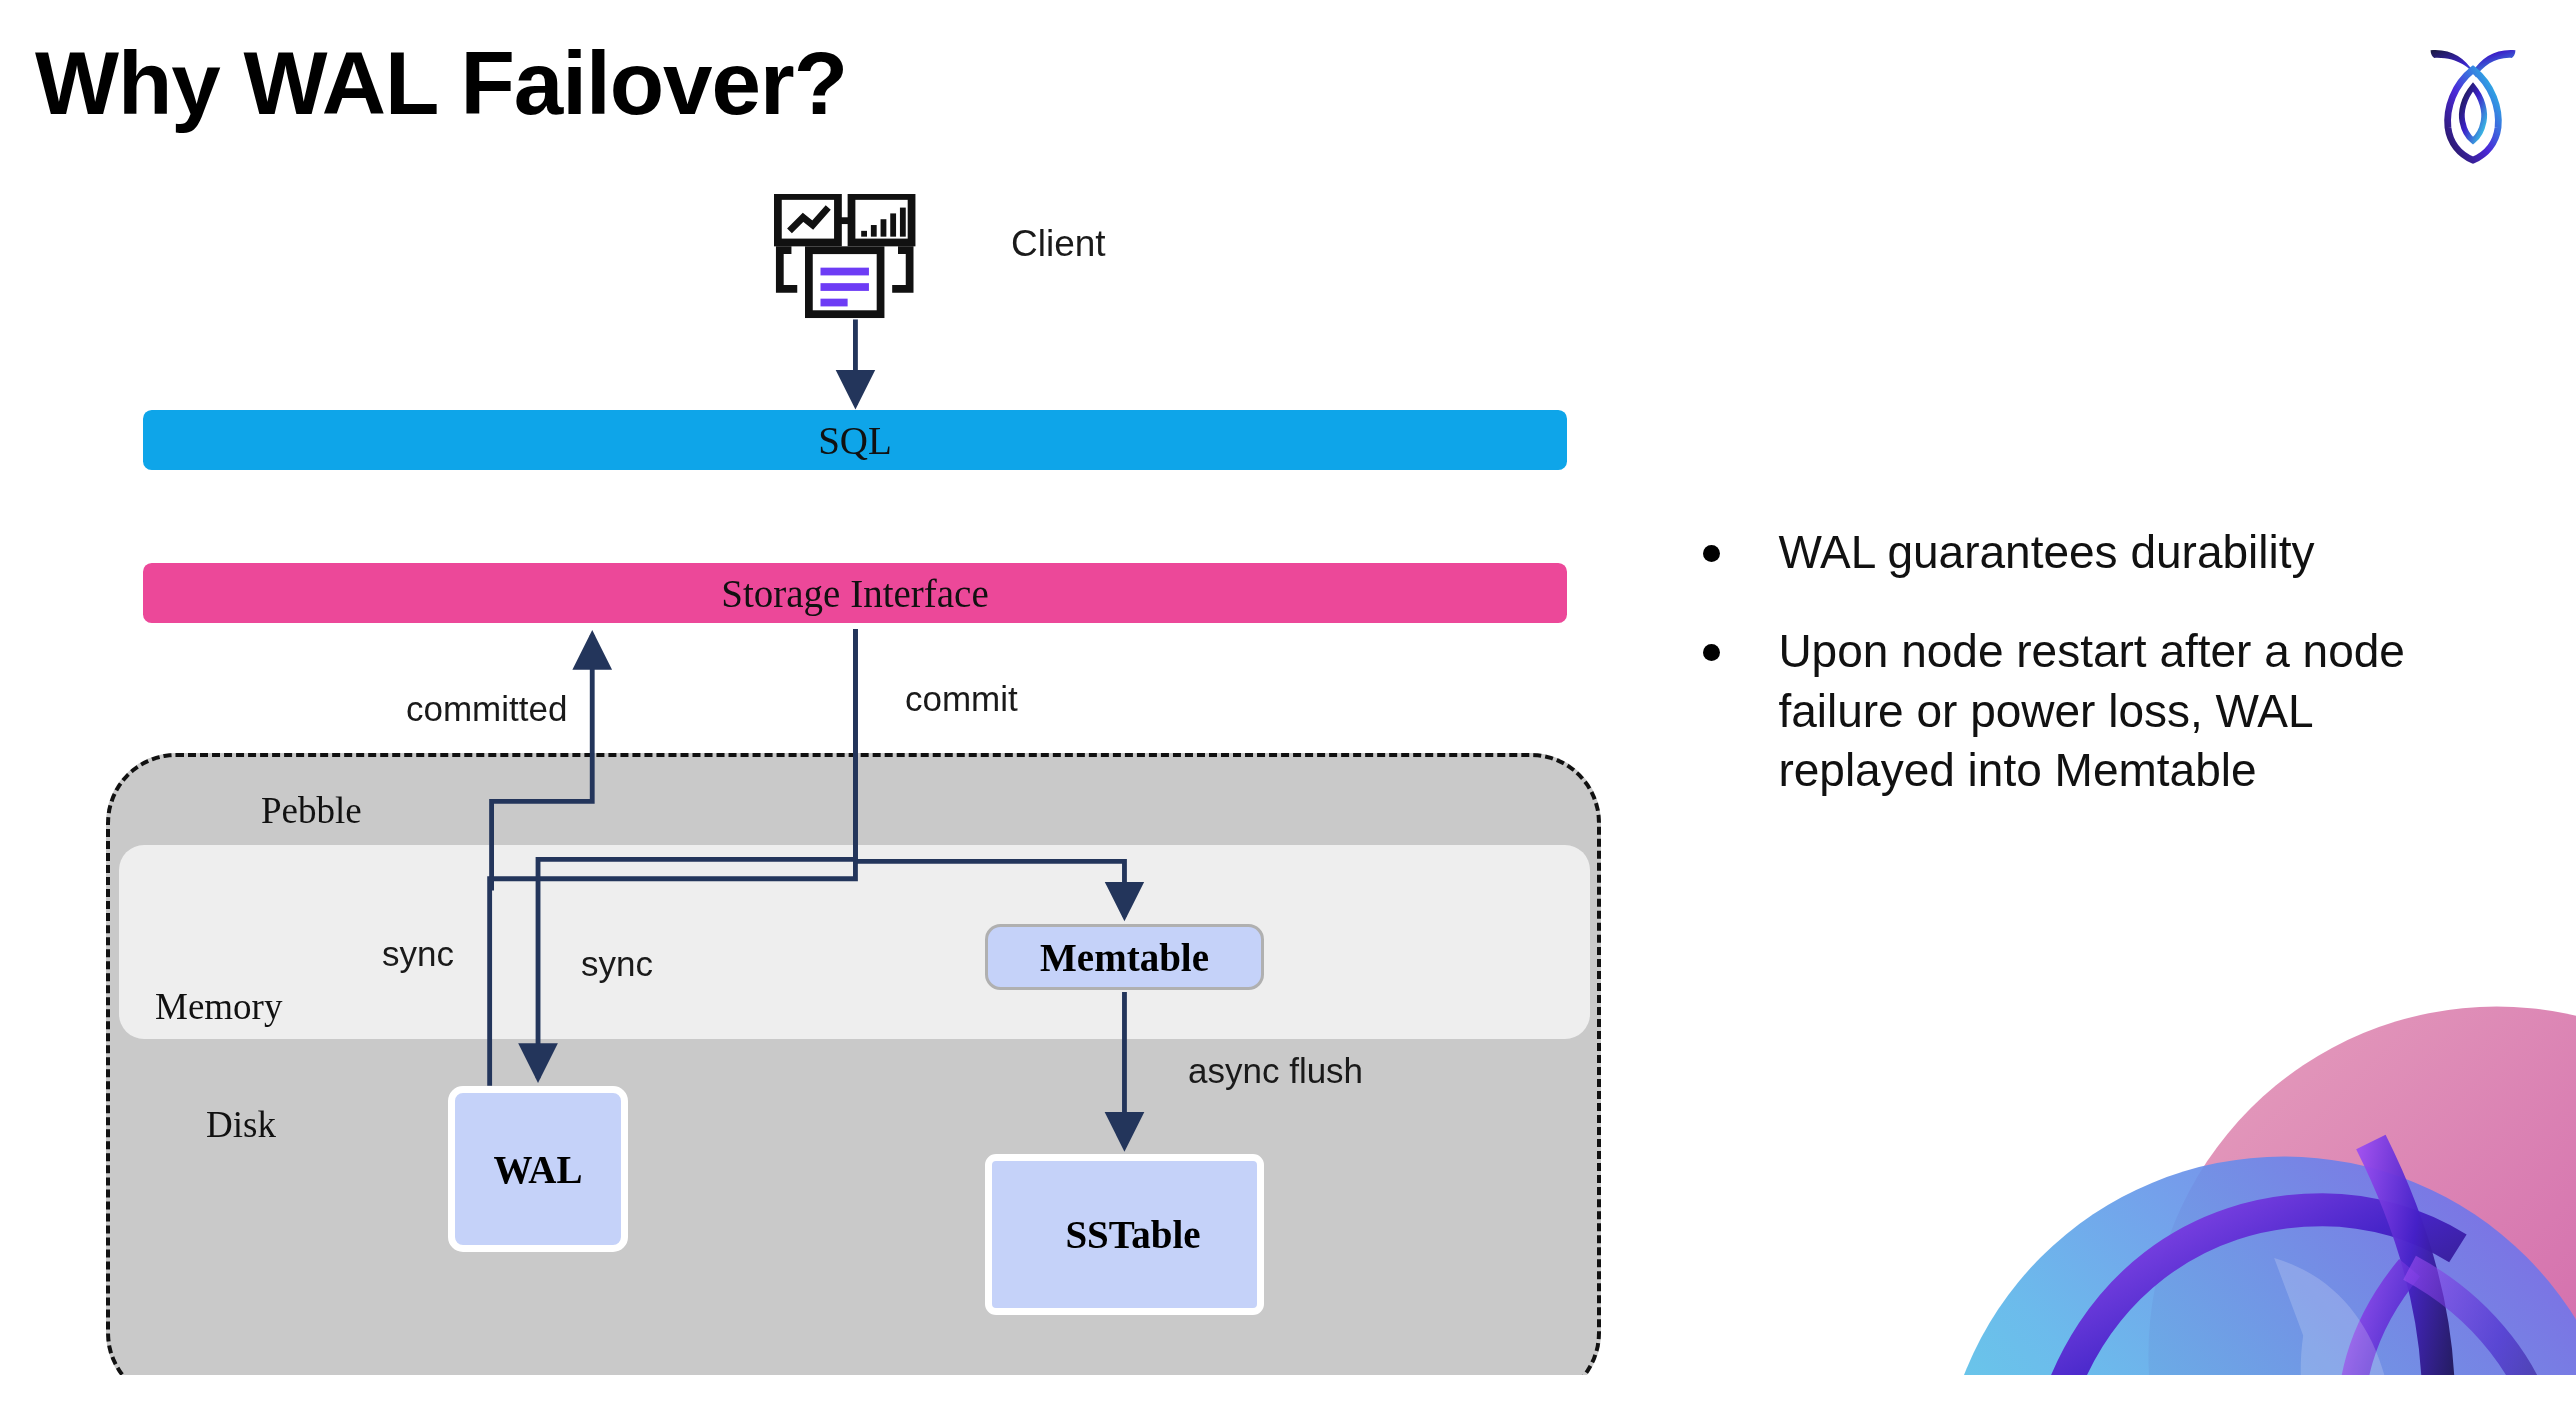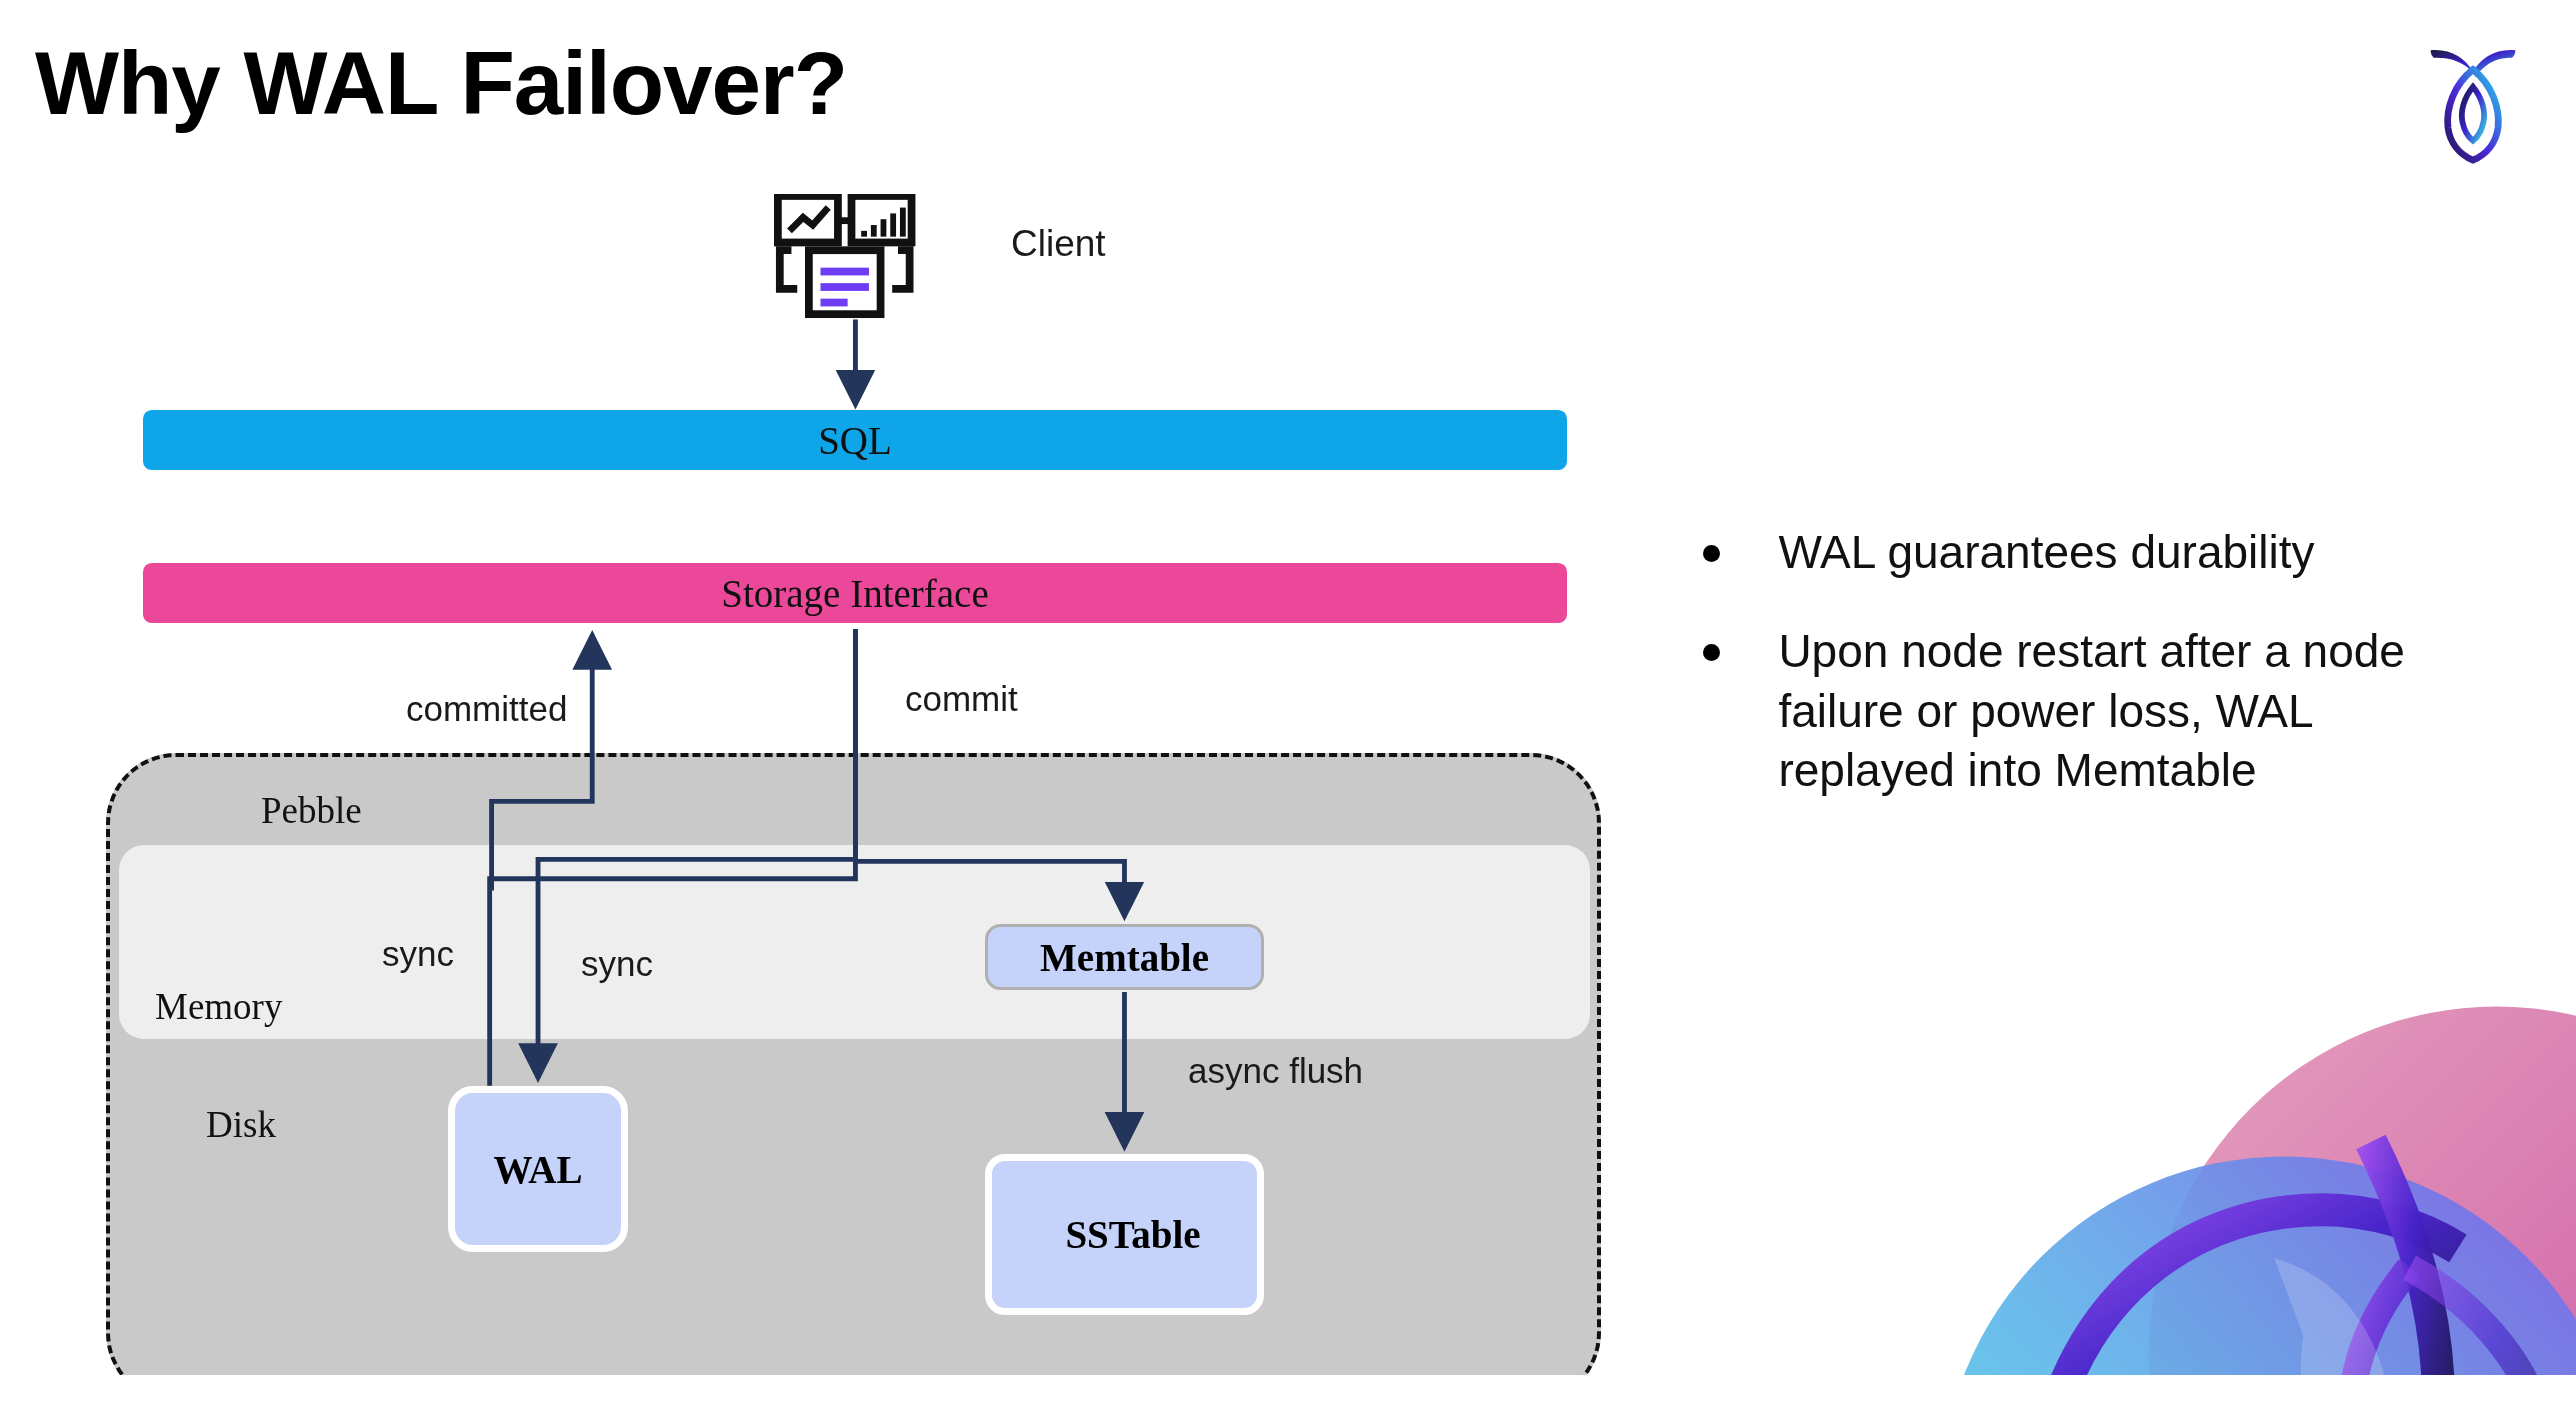--- a/index.html
+++ b/index.html
@@ -77,25 +77,25 @@
     display:flex;align-items:center;justify-content:center;
     font-family:"Liberation Serif",serif;font-weight:bold;color:#000000;
     box-sizing:border-box;
   }
   #node-memtable{
     left:985px;top:924px;width:279px;height:66px;
     border:3.9px solid #b0b0b0;border-radius:15.5px;font-size:39px;
   }
   #node-wal{
     left:448px;top:1086px;width:180px;height:166px;
-    border:7.7px solid #ffffff;border-radius:25px;font-size:39px;
+    border:7.7px solid #ffffff;border-radius:15px;font-size:39px;
   }
   #node-sstable{
     left:985px;top:1154px;width:279px;height:161px;
-    border:7.7px solid #ffffff;border-radius:20px;font-size:39px;padding-left:17px;
+    border:7.7px solid #ffffff;border-radius:11px;font-size:39px;padding-left:17px;
   }
 
   
   #connectors{position:absolute;left:0;top:0;width:2576px;height:1415px;pointer-events:none;}
 
   
   .edge-label{
     position:absolute;font-family:"Liberation Sans",sans-serif;
     font-size:35px;color:#1a1a1a;white-space:nowrap;
   }

